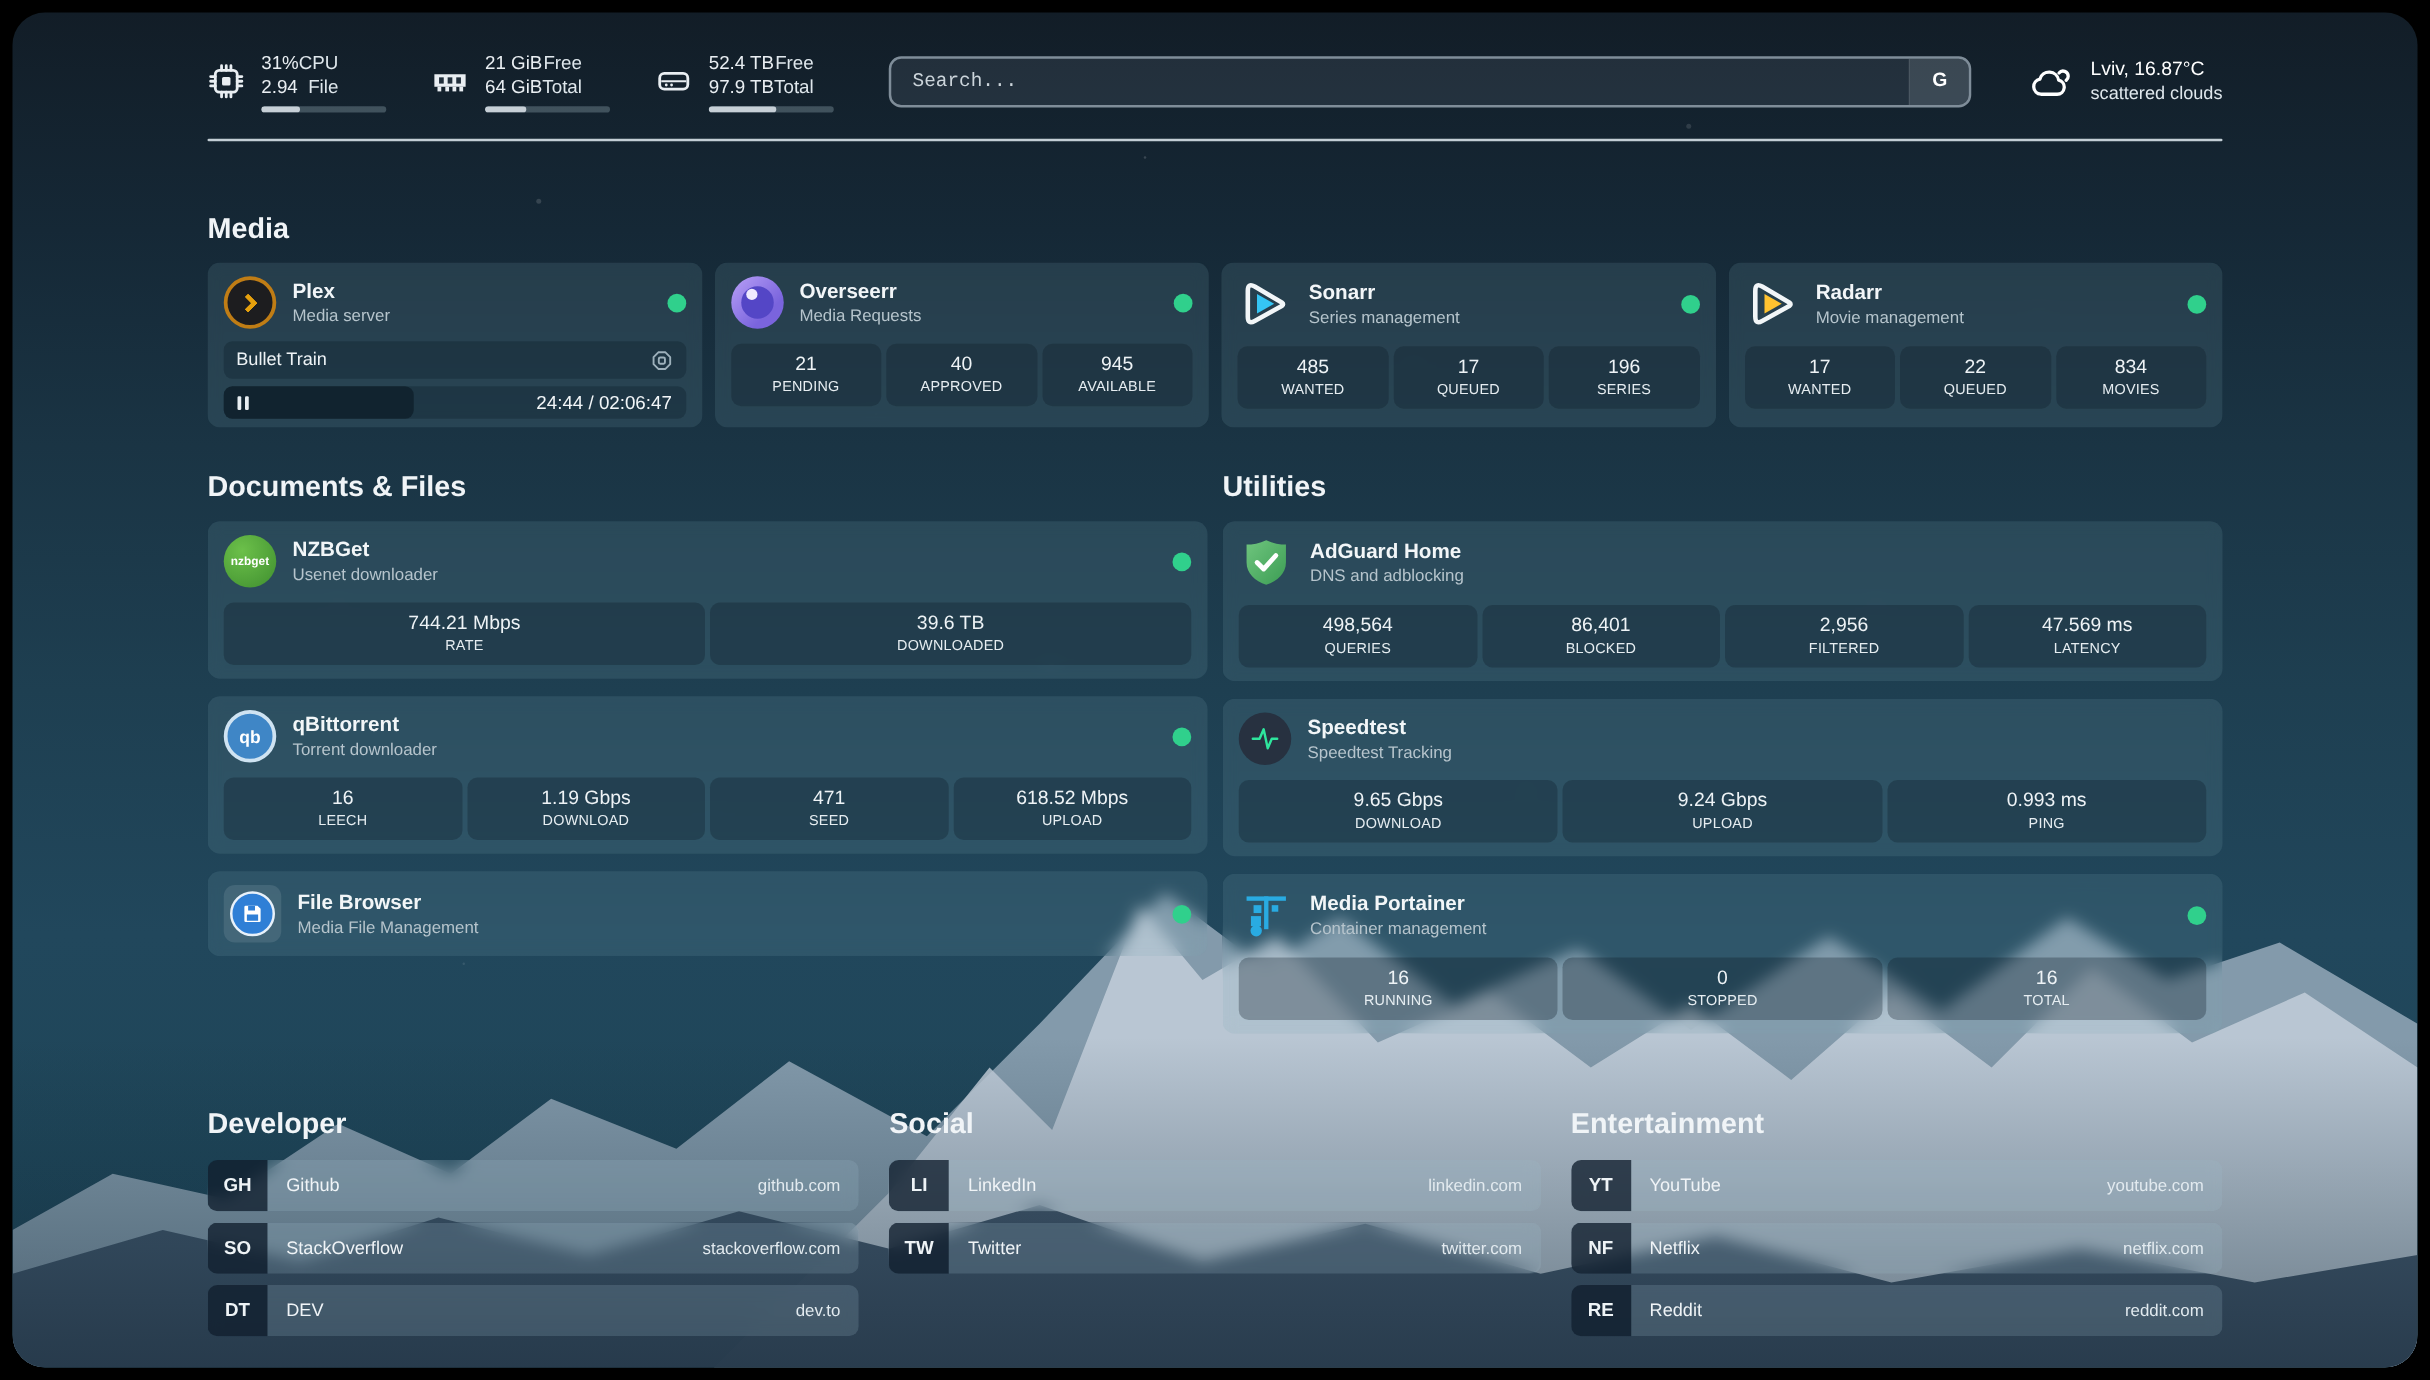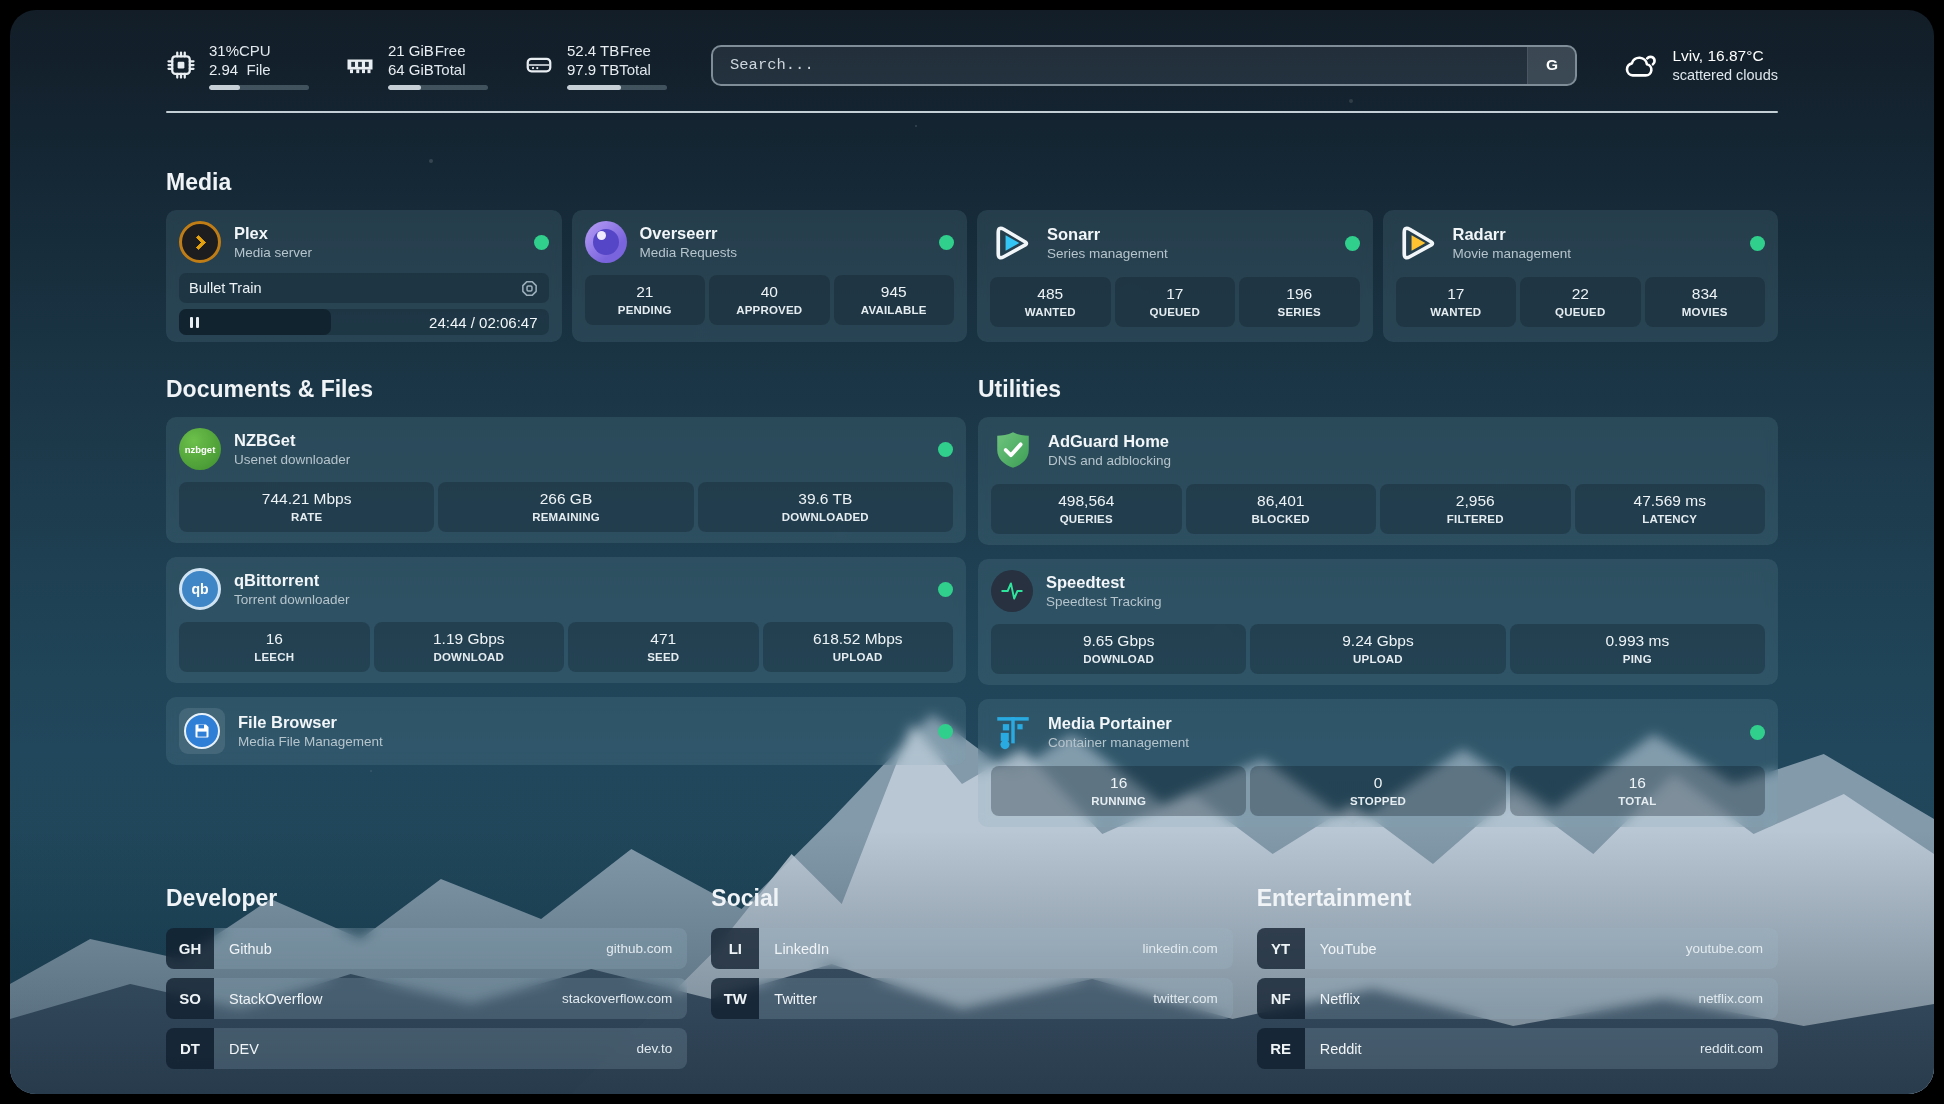--- a/index.html
+++ b/index.html
@@ -51,21 +51,21 @@
     backdrop-filter:blur(6px);cursor:pointer}
   .grid4 .card{height:132px}
   .card-h{display:flex;align-items:center;gap:13px}
   .app-t{display:flex;flex-direction:column}
   .app-name{font-size:16.5px;font-weight:600;color:#f2f6f8;line-height:1.15}
   .app-desc{font-size:13.5px;color:#b6c4cc;margin-top:3px}
   .dot{margin-left:auto;width:15px;height:15px;border-radius:50%;background:#30d08c;flex:0 0 auto}
   .stats{display:flex;gap:4px;margin-top:12px}
   .stat{flex:1;background:rgba(12,28,38,.30);border-radius:8px;text-align:center;padding:8px 2px 9px}
   .stat-v{font-size:15.5px;color:#eef3f6}
-  .stat-l{font-size:11.5px;font-weight:700;color:#e6edf1;margin-top:3px;letter-spacing:.2px}
+  .stat-l{font-size:11.5px;font-weight:400;color:#e6edf1;margin-top:3px;letter-spacing:.2px}
 
   .plex-row{margin-top:10px;background:rgba(10,26,36,.30);border-radius:7px;height:30px;display:flex;
     align-items:center;justify-content:space-between;padding:0 10px;font-size:14.5px;color:#edf2f5}
   .plex-player{margin-top:6px;background:rgba(10,26,36,.30);border-radius:7px;height:26px;display:flex;
     align-items:center;justify-content:space-between}
   .plex-pill{height:26px;width:152px;background:rgba(8,20,30,.55);border-radius:7px;display:flex;
     align-items:center;padding-left:11px;gap:3px;cursor:pointer}
   .pb{width:3px;height:11px;background:#e8eef2;border-radius:1px}
   .plex-time{font-size:15px;font-weight:400;color:#f2f6f8;padding-right:11px}
 
@@ -345,24 +345,20 @@
               <div class="app-desc">Usenet downloader</div>
             </div>
             <span class="dot"></span>
           </div>
           <div class="stats">
             <div class="stat">
                 <div class="stat-v">744.21 Mbps</div>
                 <div class="stat-l">RATE</div>
               </div>
             <div class="stat">
-                <div class="stat-v">266 GB</div>
-                <div class="stat-l">REMAINING</div>
-              </div>
-            <div class="stat">
                 <div class="stat-v">39.6 TB</div>
                 <div class="stat-l">DOWNLOADED</div>
               </div>
           </div>
         </div>
 
         <div class="card">
           <div class="card-h">
             <span class="appicon icon-circle-qb">qb</span>
             <div class="app-t">

